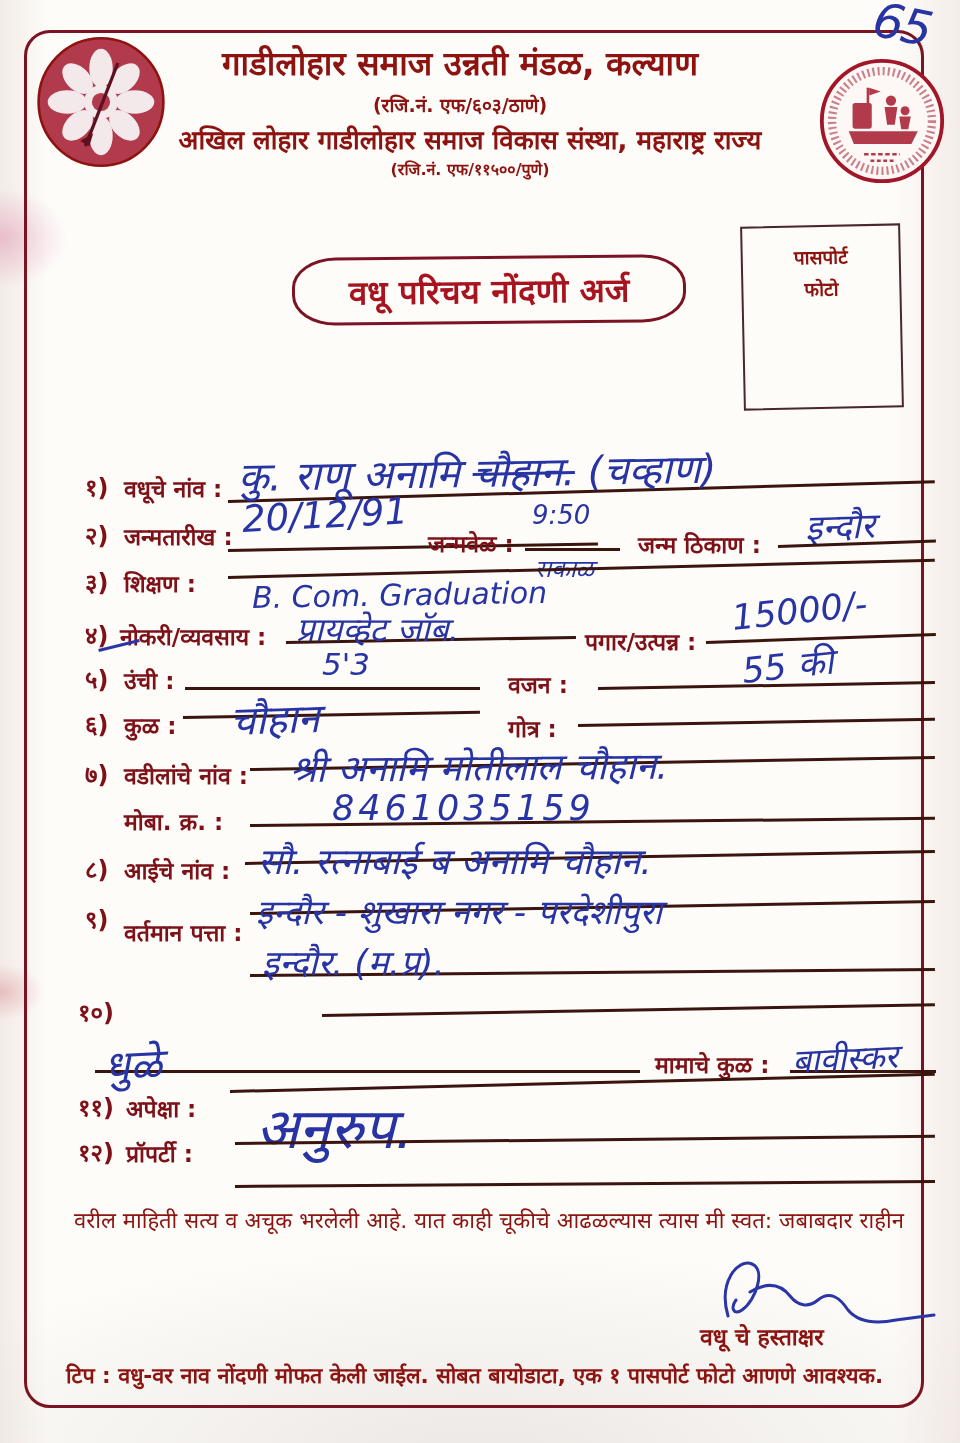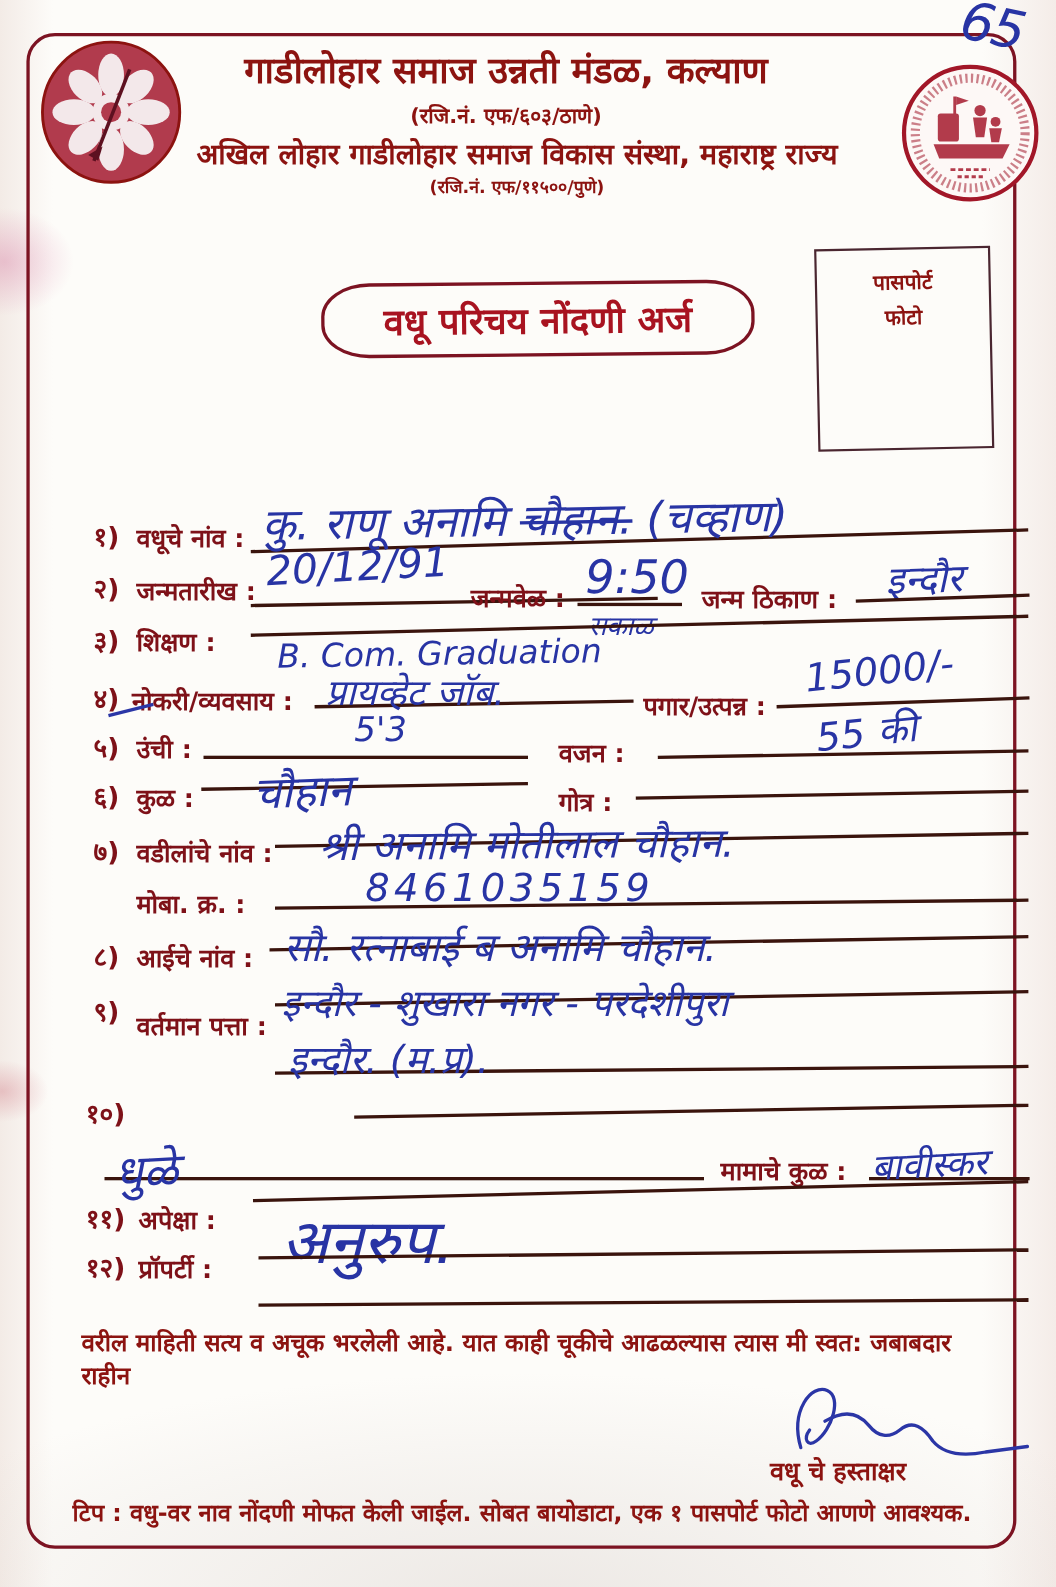--- a/index.html
+++ b/index.html
@@ -34,21 +34,21 @@
   .photo-box{position:absolute;left:742px;top:225px;width:156px;height:180px;
     border:2.5px solid #4a2630;transform:rotate(-1.2deg);display:flex;align-items:center;
     justify-content:center;text-align:center;}
   .photo-box div{font-size:19px;font-weight:bold;color:#8c1310;line-height:1.7;transform:translateY(-22px);}
   .num,.lbl{position:absolute;color:#7e1118;font-weight:bold;font-size:23px;white-space:nowrap;}
   .num{font-size:24px;}
   .rule{position:absolute;height:0;border-top:3px solid #3a140d;transform-origin:left center;}
   .hw{position:absolute;color:#2834a4;font-style:italic;white-space:nowrap;
     font-family:"DejaVu Sans","Liberation Sans",sans-serif;transform-origin:left center;}
   .struck{text-decoration:line-through;text-decoration-thickness:3px;}
-  .decl{position:absolute;left:74px;top:1204px;width:830px;font-size:22px;font-weight:bold;color:#8c1310;}
+  .decl{position:absolute;left:74px;top:1204px;width:830px;font-size:22px;font-weight:normal;color:#8c1310;}
   .sig-label{position:absolute;left:700px;top:1320px;font-size:23px;font-weight:bold;color:#8c1310;}
   .footer-note{position:absolute;left:66px;top:1360px;width:830px;font-size:21.5px;font-weight:bold;color:#8c1310;}
   .check{position:absolute;left:98px;top:644px;width:42px;border-top:3px solid #2b36a6;transform:rotate(-14deg);}
 </style>
 </head>
 <body>
 
 <div class="page">
 
   <div class="frame"></div>
@@ -109,21 +109,21 @@
   <span class="num" style="left:85px;top:470px">१)</span>
   <span class="lbl" style="left:124px;top:472px">वधूचे नांव :</span>
   <div class="rule" style="left:228px;top:500px;width:707px;transform:rotate(-1.6deg)"></div>
   <span class="hw" style="left:238px;top:448px;font-size:40px;transform:rotate(-1deg)"><span>कु. राणू अनामि </span><span class="struck">चौहान.</span><span> (चव्हाण)</span></span>
 
   <span class="num" style="left:85px;top:518px">२)</span>
   <span class="lbl" style="left:124px;top:520px">जन्मतारीख :</span>
   <span class="hw" style="left:242px;top:498px;font-size:37px;transform:rotate(-3deg)">20/12/91</span>
   <div class="rule" style="left:228px;top:549px;width:370px;transform:rotate(-1deg)"></div>
   <span class="lbl" style="left:428px;top:527px">जन्मवेळ :</span>
-  <span class="hw" style="left:532px;top:500px;font-size:42px">9:50</span>
+  <span class="hw" style="left:532px;top:500px;font-size:26px">9:50</span>
   <div class="rule" style="left:525px;top:548px;width:95px"></div>
   <span class="hw" style="left:535px;top:551px;font-size:24px">सकाळ</span>
   <span class="lbl" style="left:638px;top:528px">जन्म ठिकाण :</span>
   <span class="hw" style="left:805px;top:503px;font-size:35px;transform:rotate(-2deg)">इन्दौर</span>
   <div class="rule" style="left:778px;top:545px;width:158px;transform:rotate(-2deg)"></div>
 
   <span class="num" style="left:85px;top:565px">३)</span>
   <span class="lbl" style="left:124px;top:567px">शिक्षण :</span>
   <div class="rule" style="left:228px;top:576px;width:707px;transform:rotate(-1.4deg)"></div>
   <span class="hw" style="left:252px;top:580px;font-size:30px;transform:rotate(-1deg)">B. Com. Graduation</span>

